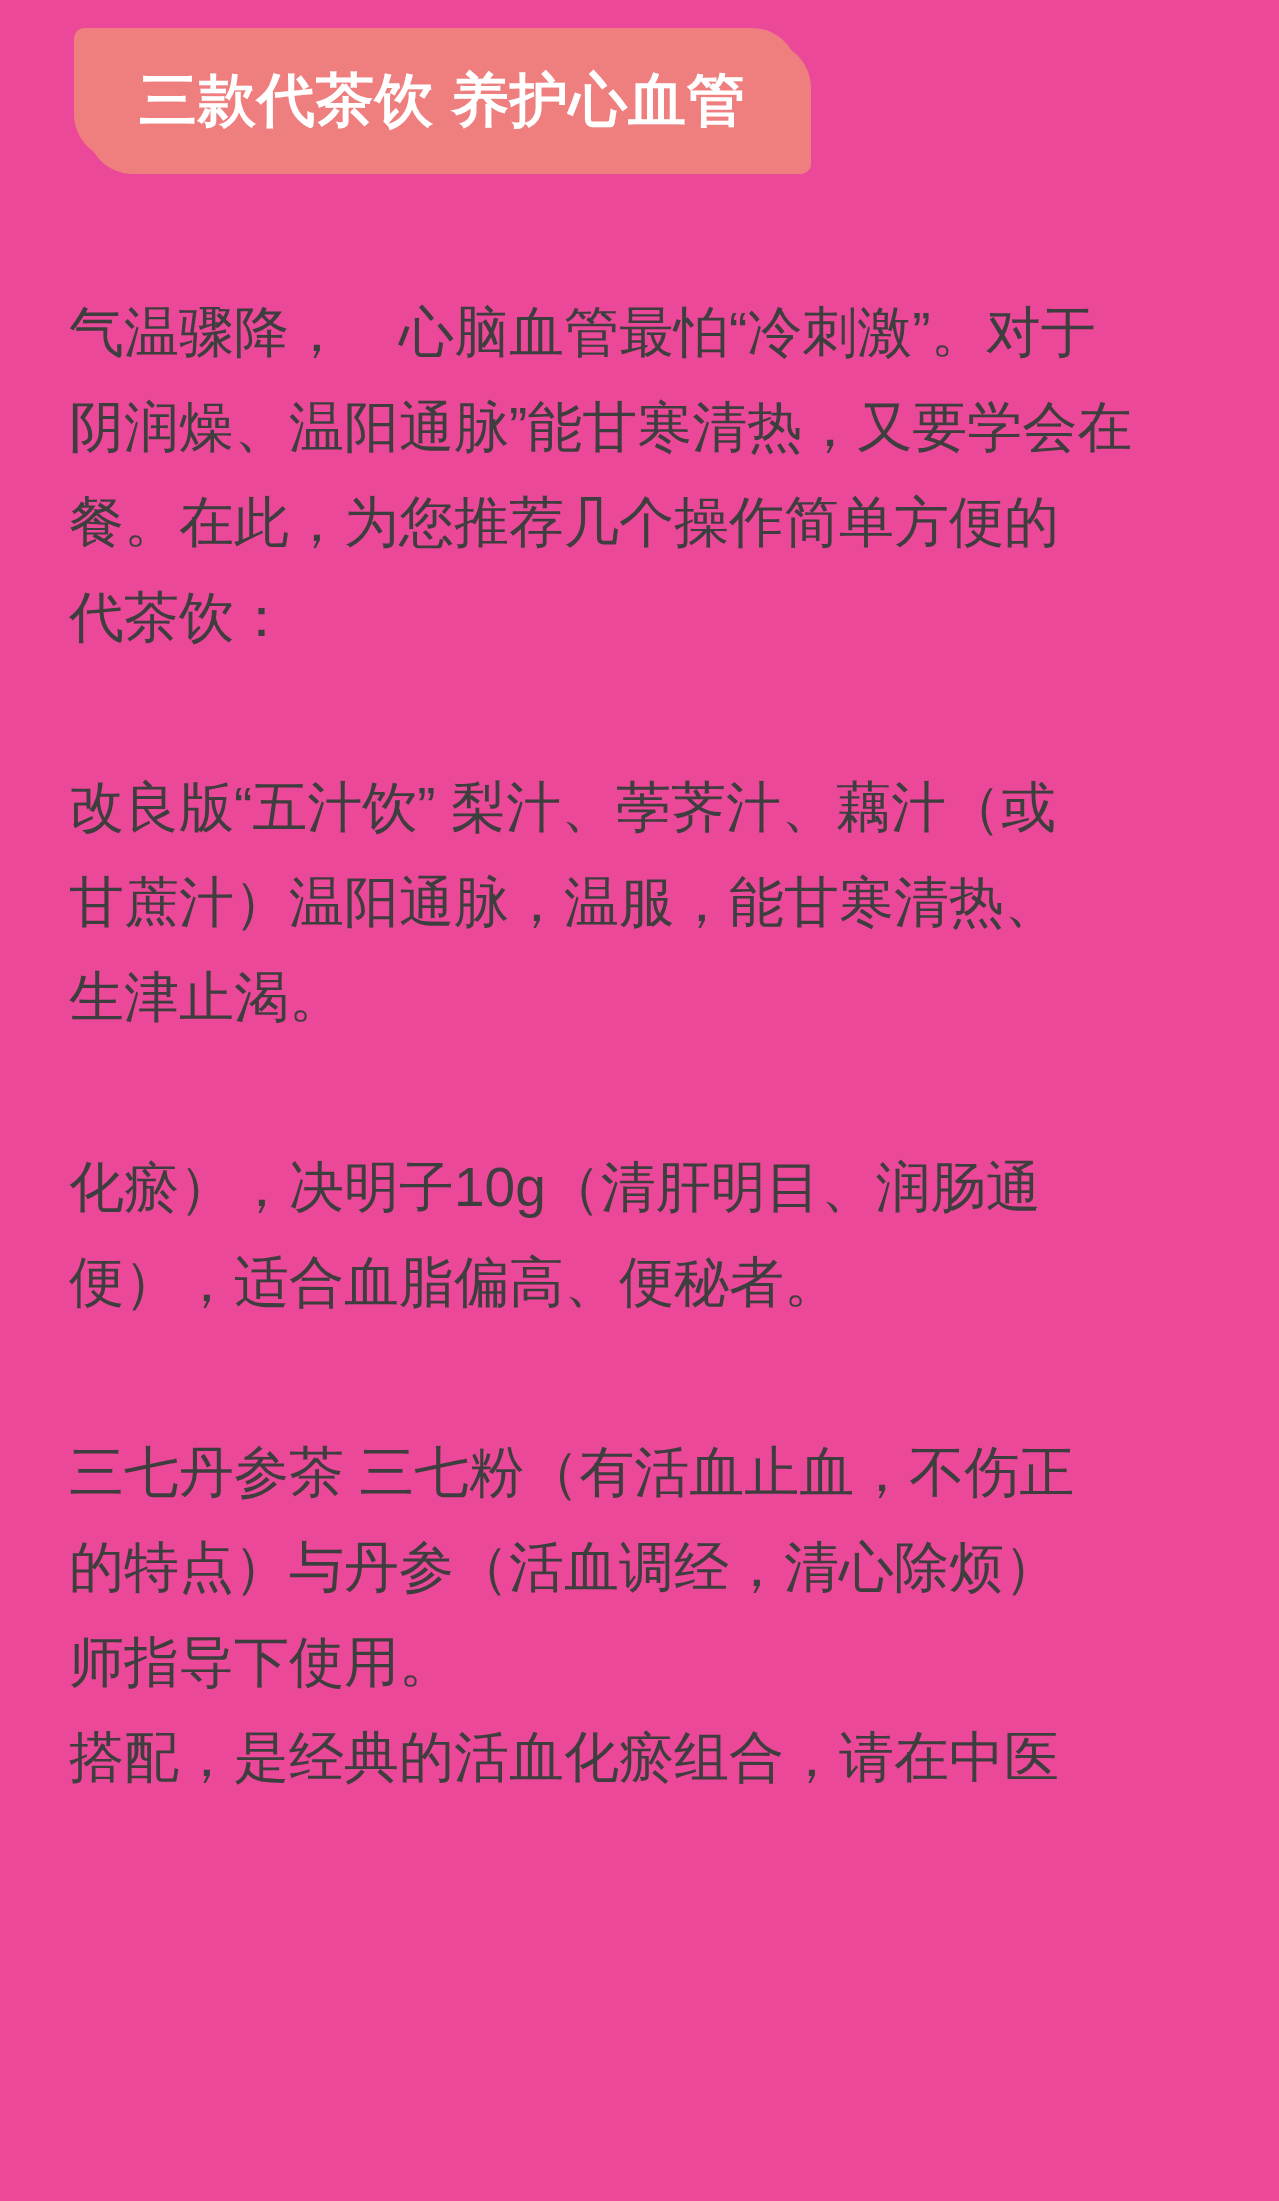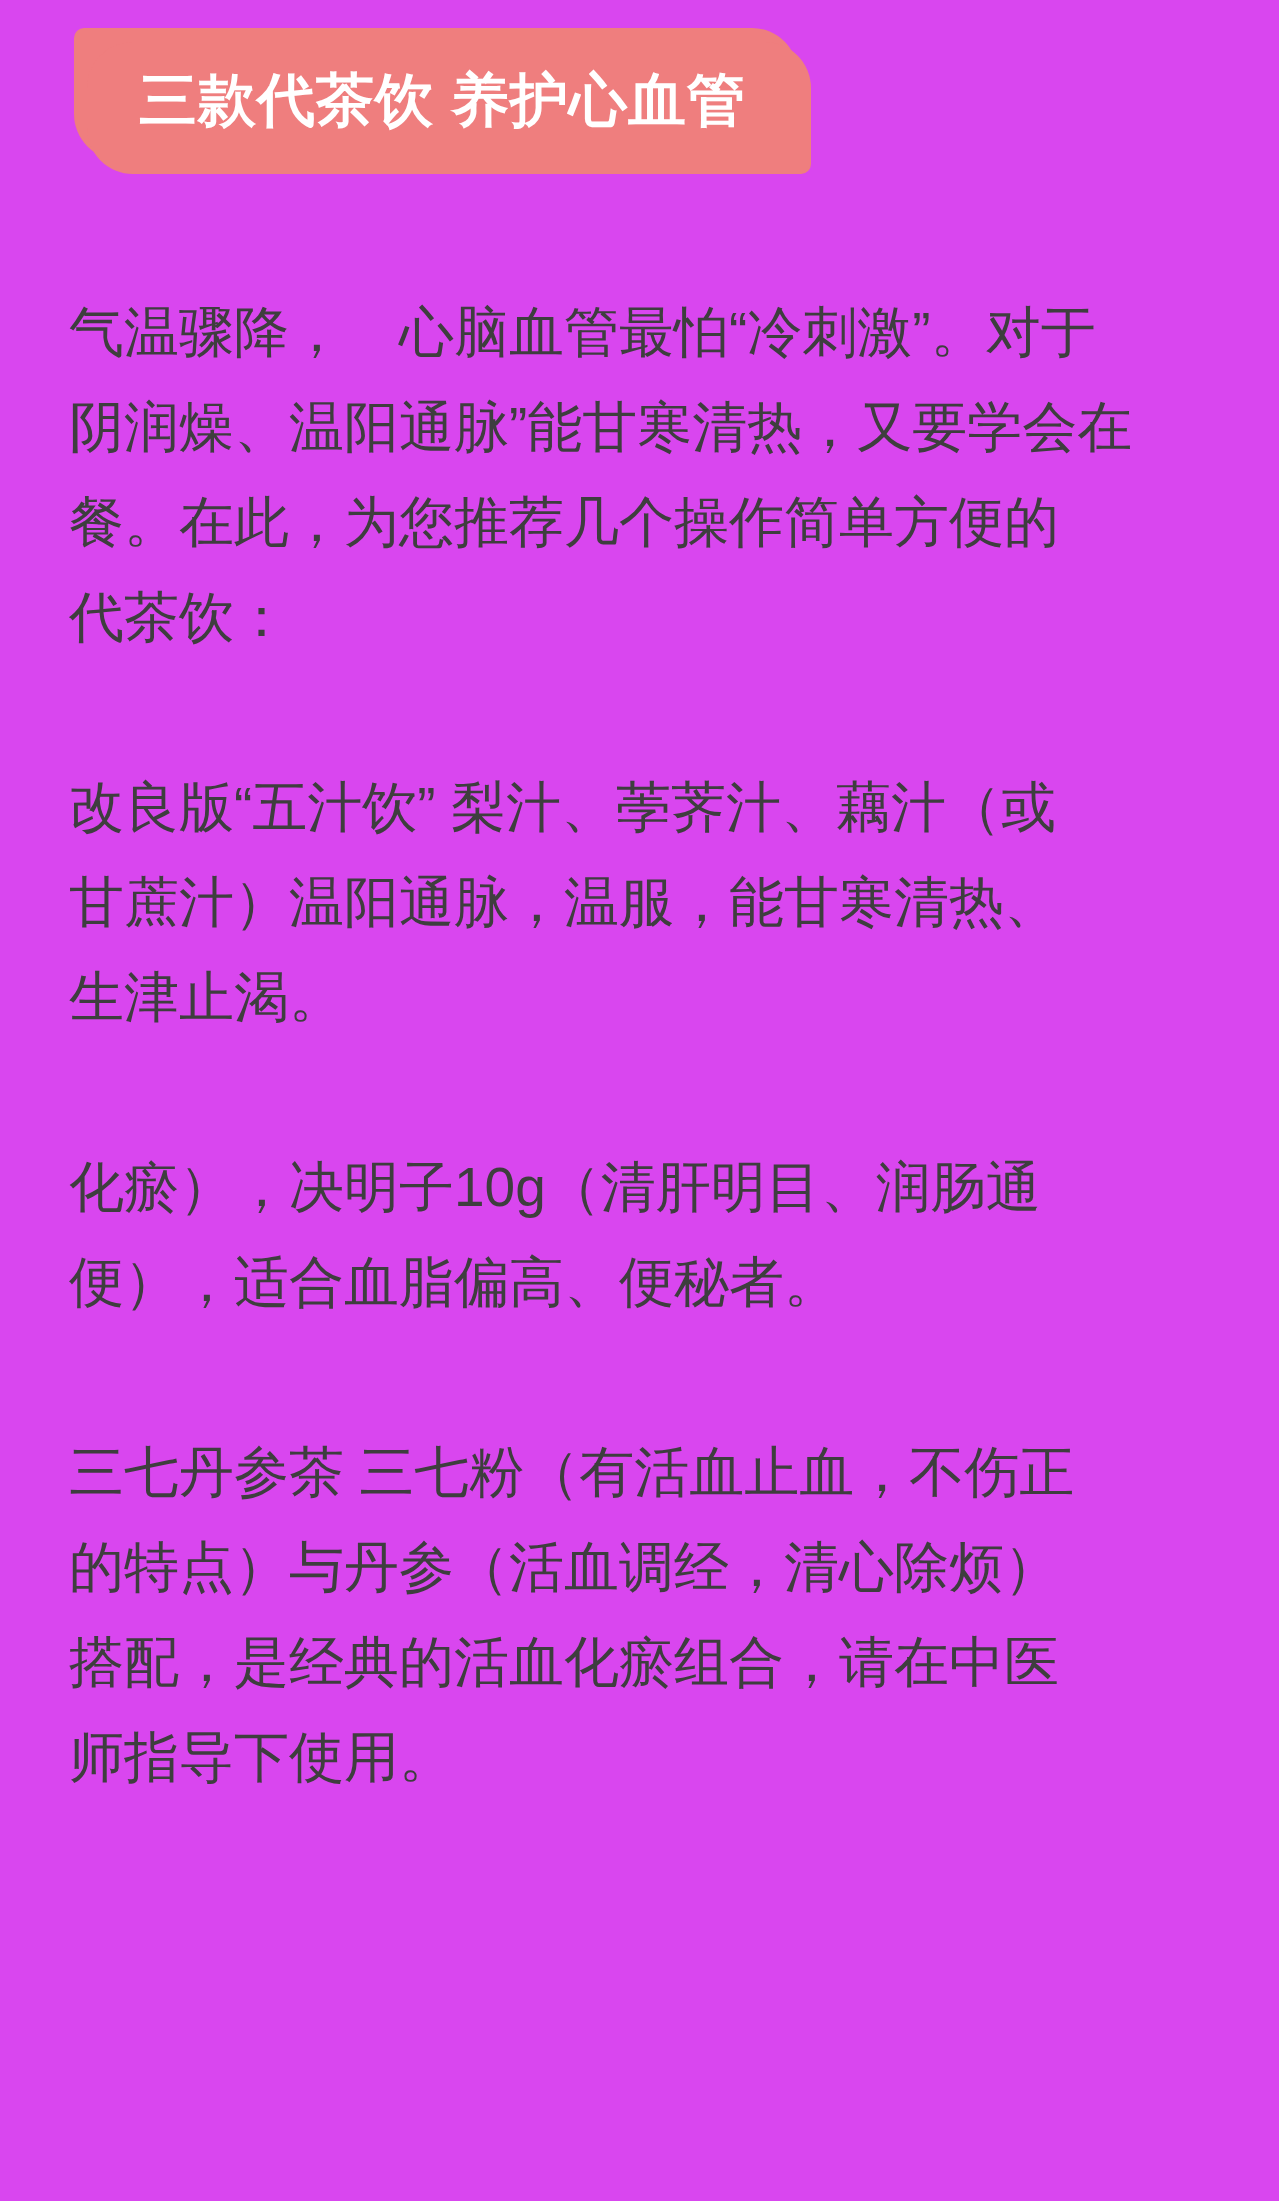--- a/index.html
+++ b/index.html
@@ -12,21 +12,21 @@
     background: #FCFCFC;
     overflow: hidden;
     position: relative;
     font-family: "Liberation Sans", "DejaVu Sans", sans-serif;
   }
   .page {
     position: absolute;
     left: 0; top: 0;
     width: 1279px;
     height: 2201px;
-    background: #d946ef;
+    background: #ec4899;
   }
 
   
   .badge {
     position: absolute;
     left: 74px;
     top: 28px;
     width: 737px;
     height: 146px;
   }
@@ -106,19 +106,19 @@
     </div>
 
     <div class="para">
       <div class="line">化瘀），决明子10g（清肝明目、润肠通</div>
       <div class="line">便），适合血脂偏高、便秘者。</div>
     </div>
 
     <div class="para">
       <div class="line">三七丹参茶 三七粉（有活血止血，不伤正</div>
       <div class="line">的特点）与丹参（活血调经，清心除烦）</div>
+      <div class="line">师指导下使用。</div>
       <div class="line">搭配，是经典的活血化瘀组合，请在中医</div>
-      <div class="line">师指导下使用。</div>
     </div>
 
   </div>
 
 </div>
 
 </body></html>

